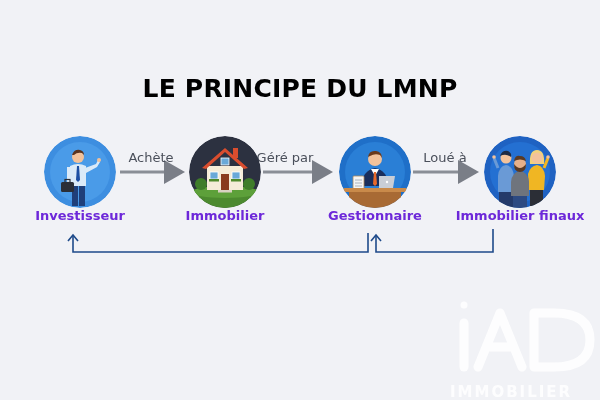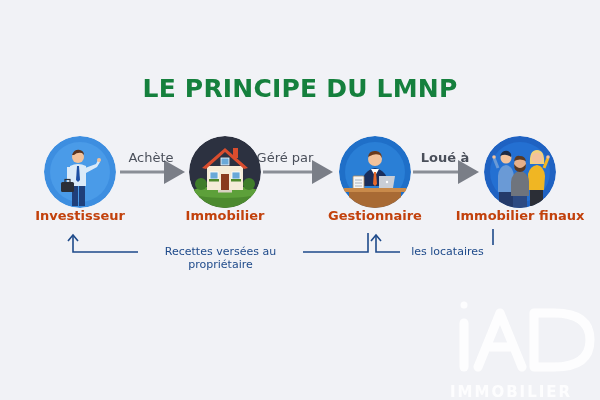--- a/index.html
+++ b/index.html
@@ -1,20 +1,20 @@
 <!DOCTYPE html>
 <html><head>
 <meta charset="utf-8">
 <style>
   html,body{margin:0;padding:0;}
   body{width:600px;height:400px;overflow:hidden;background:#f1f2f6;position:relative;font-family:"DejaVu Sans","Liberation Sans",sans-serif;}
-  .title{position:absolute;left:0;width:600px;top:74px;text-align:center;font-weight:bold;font-size:25px;color:#15803d;letter-spacing:0.2px;font-family:"DejaVu Sans",sans-serif;}
+  .title{position:absolute;left:0;width:600px;top:74px;text-align:center;font-weight:bold;font-size:25px;color:#000000;letter-spacing:0.2px;font-family:"DejaVu Sans",sans-serif;}
   .node{position:absolute;top:136px;width:72px;height:72px;border-radius:50%;overflow:hidden;}
   .node svg{width:72px;height:72px;display:block;}
-  .label{position:absolute;top:208px;width:160px;text-align:center;font-weight:bold;font-size:13px;color:#c2410c;}
+  .label{position:absolute;top:208px;width:160px;text-align:center;font-weight:bold;font-size:13px;color:#6d28d9;}
   .edge-label{position:absolute;top:150px;font-size:13px;color:#4a4f5a;text-align:center;width:90px;}
   .flow-svg{position:absolute;left:0;top:0;width:600px;height:400px;pointer-events:none;}
   .fb-label{position:absolute;font-size:11px;color:#1e4a8a;text-align:center;line-height:13px;background:#f1f2f6;}
   .watermark{position:absolute;left:450px;top:295px;width:150px;height:105px;}
 </style>
 </head>
 <body>
 
 <div class="title">LE PRINCIPE DU LMNP</div>
 
@@ -40,21 +40,21 @@
   </g>
 
   <g fill="none" stroke="#1e4a8a" stroke-width="1.6">
     <polyline points="493,229 493,252 376,252 376,236"></polyline>
     <polyline points="371,241 376,235 381,241"></polyline>
   </g>
 </svg>
 
 <div class="edge-label" style="left:106px;">Achète</div>
 <div class="edge-label" style="left:240px;">Géré par</div>
-<div class="edge-label" style="left:400px;font-weight:bold;">Loué à</div>
+<div class="edge-label" style="left:400px;">Loué à</div>
 
 <div class="node" style="left:44px;">
   <svg viewBox="0 0 72 72">
     <circle cx="36" cy="36" r="36" fill="#3d8ee0"></circle>
     <circle cx="36" cy="36" r="30" fill="#4a9be8"></circle>
 
     <rect x="28" y="48" width="6" height="22" fill="#1f3f7a"></rect>
     <rect x="35" y="48" width="6" height="22" fill="#1f3f7a"></rect>
 
     <path d="M26 30 Q34 26 42 30 L42 50 L26 50 Z" fill="#dbeaf8"></path>
@@ -153,24 +153,22 @@
     <path d="M27 46 Q28 36 36 35 Q44 36 45 46 L45 60 L27 60 Z" fill="#6f747d"></path>
     <circle cx="36" cy="28" r="6" fill="#e6b08a"></circle>
     <path d="M30 28 Q30 36 36 36 Q42 36 42 28 Q39 32 36 32 Q33 32 30 28 Z" fill="#5a3a24"></path>
     <path d="M30 25 Q31 19 36 20 Q41 20 42 25 Q36 22 30 25 Z" fill="#5a3a24"></path>
     <rect x="29" y="60" width="14" height="12" fill="#2d4a82"></rect>
   </svg>
 </div>
 <div class="label" style="left:440px;">Immobilier finaux</div>
 
 <div class="fb-label" style="left:138px;top:245px;width:165px;">
-  <div>Recettes versées au propriétaire</div>
 </div>
 <div class="fb-label" style="left:400px;top:245px;width:95px;">
-  <div>les locataires</div>
 </div>
 
 <div class="watermark">
   <svg viewBox="0 0 150 105" width="150" height="105">
     <g fill="none" stroke="#ffffff" stroke-width="9" stroke-linecap="round" stroke-linejoin="round" opacity="0.9">
       <circle cx="14" cy="10" r="3.5" fill="#ffffff" stroke="none"></circle>
       <line x1="14" y1="28" x2="14" y2="72"></line>
       <path d="M28 72 L50 18 L72 72"></path>
       <line x1="40" y1="52" x2="62" y2="52"></line>
       <path d="M84 18 L84 72 L104 72 Q140 72 140 45 Q140 18 104 18 Z"></path>

